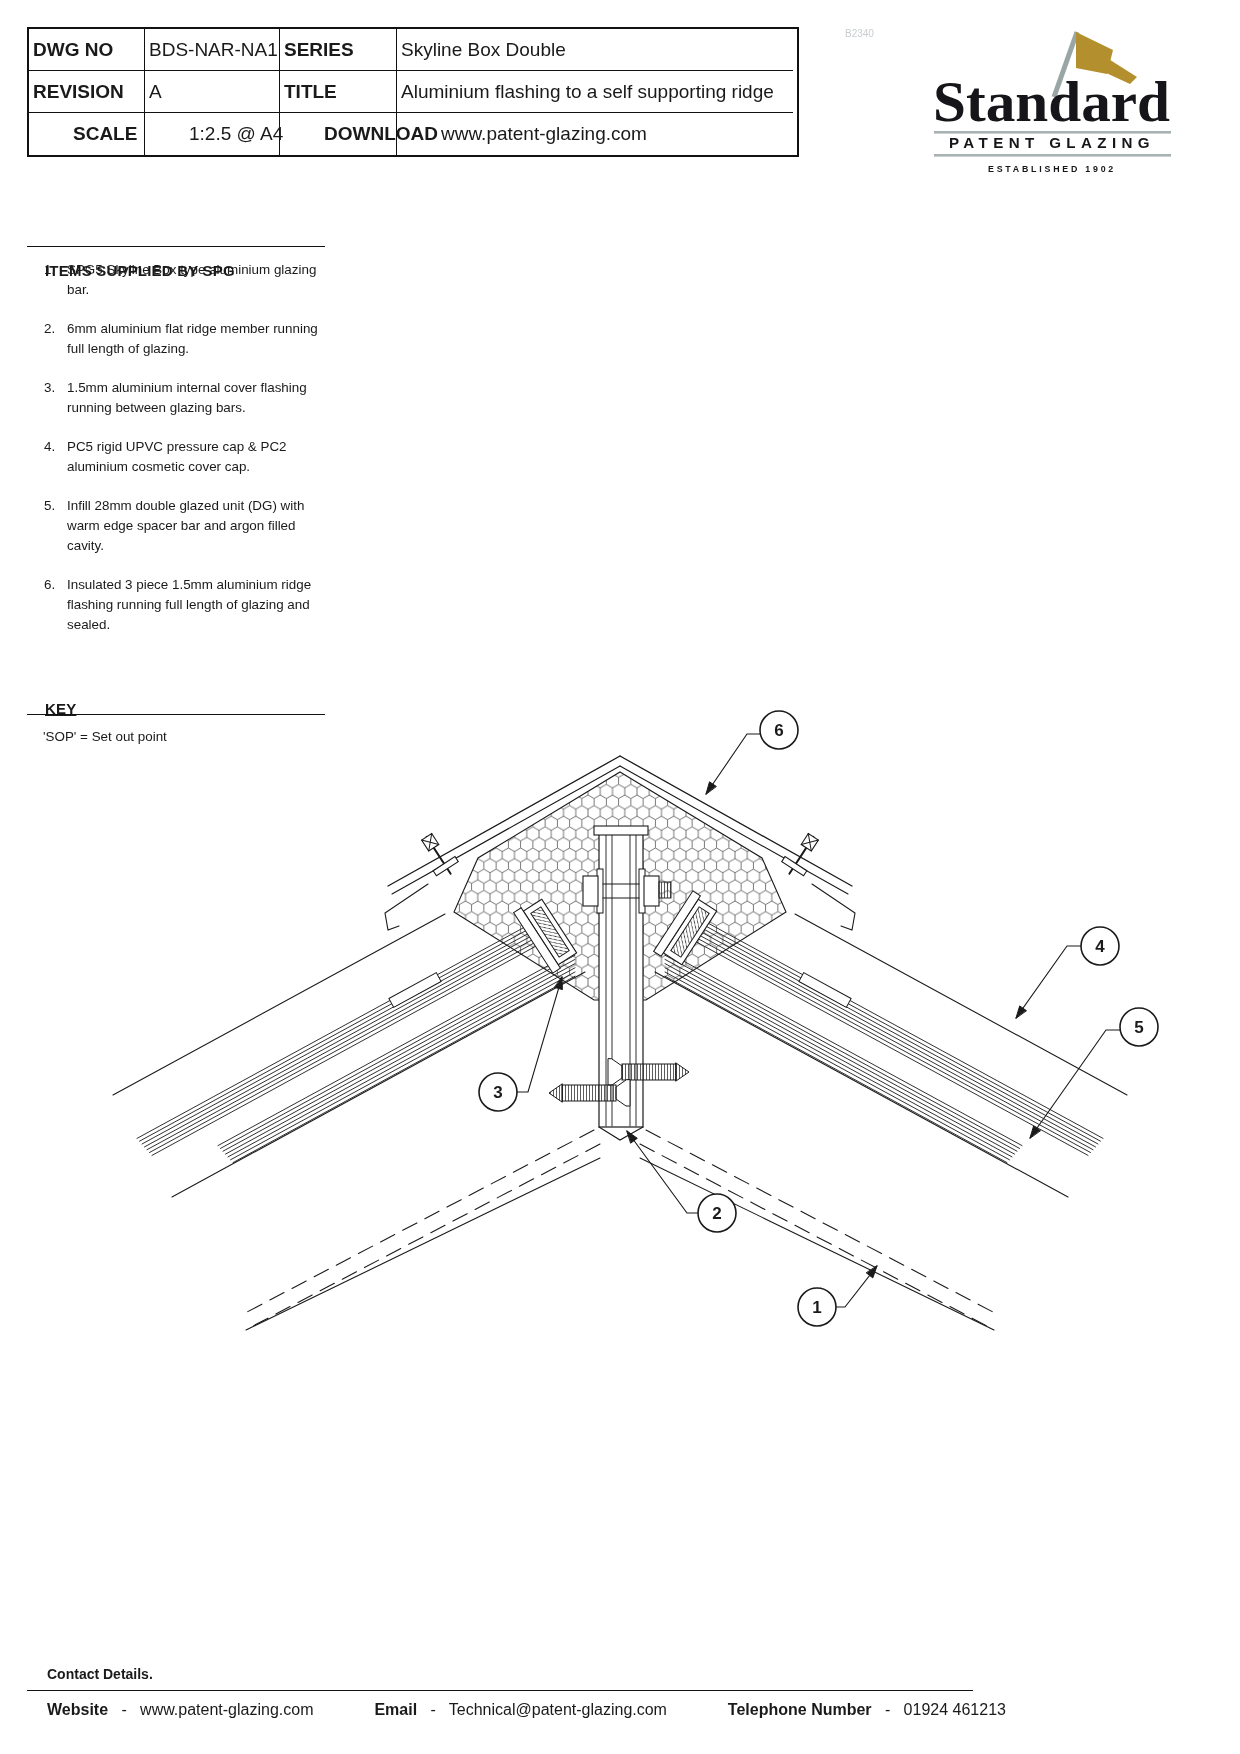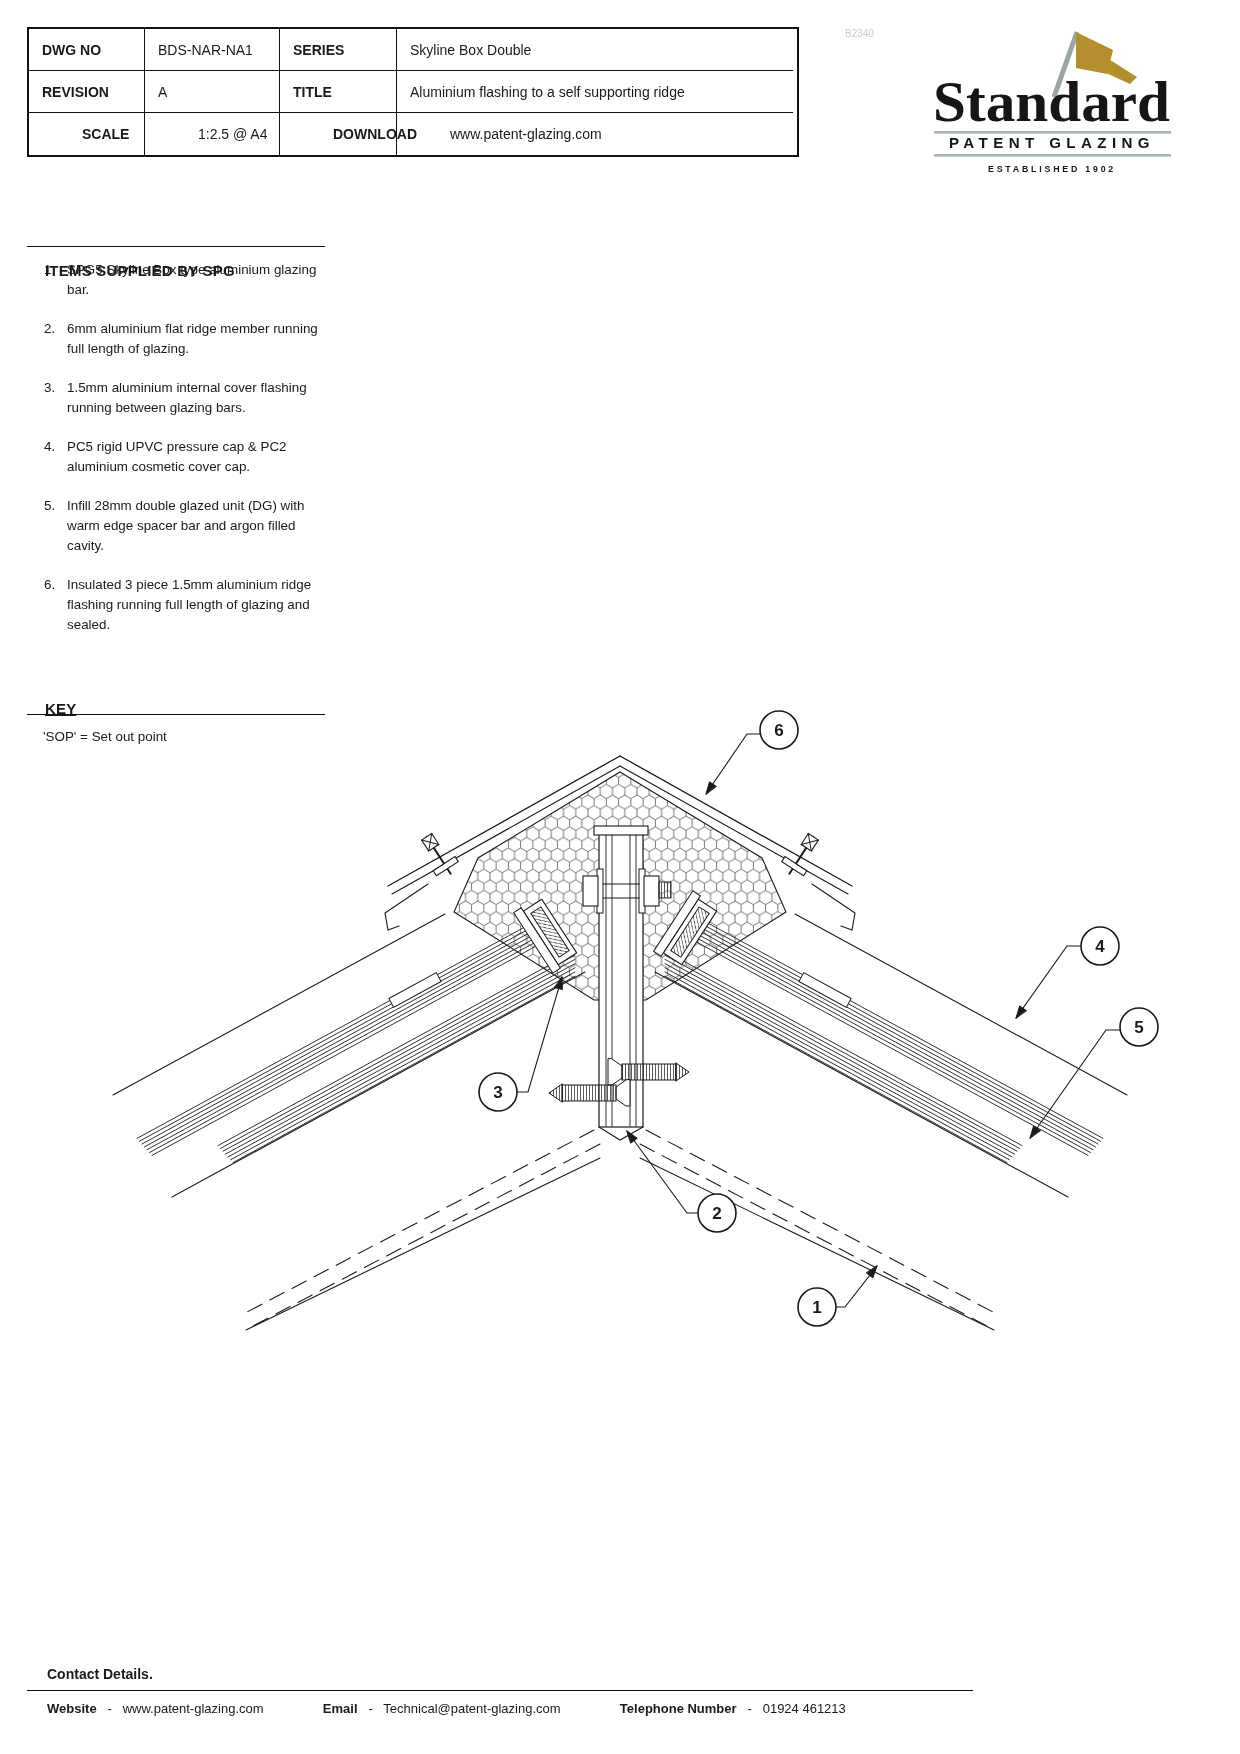--- a/index.html
+++ b/index.html
@@ -2,41 +2,41 @@
 <html><head>
 <meta charset="utf-8">
 <style>
   html,body{margin:0;padding:0;background:#fff;}
   #page{position:relative;width:1240px;height:1754px;background:#fff;
         font-family:"Liberation Sans",sans-serif;color:#1a1a1a;overflow:hidden;}
   
   #titleblock{position:absolute;left:27px;top:27px;width:768px;border:2.2px solid #111;
               display:grid;grid-template-columns:116px 135px 117px 396px;grid-auto-rows:42px;}
   #titleblock .cell{border-right:1.2px solid #111;border-bottom:1.2px solid #111;
-              display:flex;align-items:center;padding-left:13px;font-size:14px;white-space:nowrap;}
+              display:flex;align-items:center;padding-left:4px;font-size:19px;white-space:nowrap;}
   #titleblock .cell.lastcol{border-right:none;}
   #titleblock .cell.lastrow{border-bottom:none;margin-left:40px;}
   #titleblock .lab{font-weight:bold;}
   #watermark{position:absolute;left:845px;top:28px;font-size:10px;}
   
   #logo{position:absolute;left:930px;top:18px;}
   
   .sect-head{position:absolute;left:45px;font-size:15px;font-weight:bold;letter-spacing:.2px;}
   .sect-rule{position:absolute;left:27px;width:298px;height:0;border-top:1.6px solid #111;}
   #items-list{position:absolute;left:44px;top:260px;width:300px;}
   .item{display:flex;margin-bottom:19px;font-size:13.4px;line-height:20px;}
   .item .num{width:23px;flex:none;}
   .item .txt{width:262px;}
   #key-note{position:absolute;left:43px;top:729px;font-size:13.4px;}
   
   #drawing{position:absolute;left:0;top:600px;width:1240px;height:780px;}
   
   #footer-head{position:absolute;left:47px;top:1666px;font-size:14px;font-weight:bold;}
   #footer-rule{position:absolute;left:27px;top:1690px;width:946px;border-top:1.6px solid #111;}
-  #footer-row{position:absolute;left:47px;top:1701px;font-size:13px;white-space:nowrap;}
+  #footer-row{position:absolute;left:47px;top:1701px;font-size:16px;white-space:nowrap;}
   #footer-row .flab{font-weight:bold;}
   #footer-row .fgap{display:inline-block;width:52px;}
   #nbs{position:absolute;left:1028px;top:1660px;}
 </style>
 </head>
 <body>
 
 <div id="page">
 
   <div id="titleblock">

